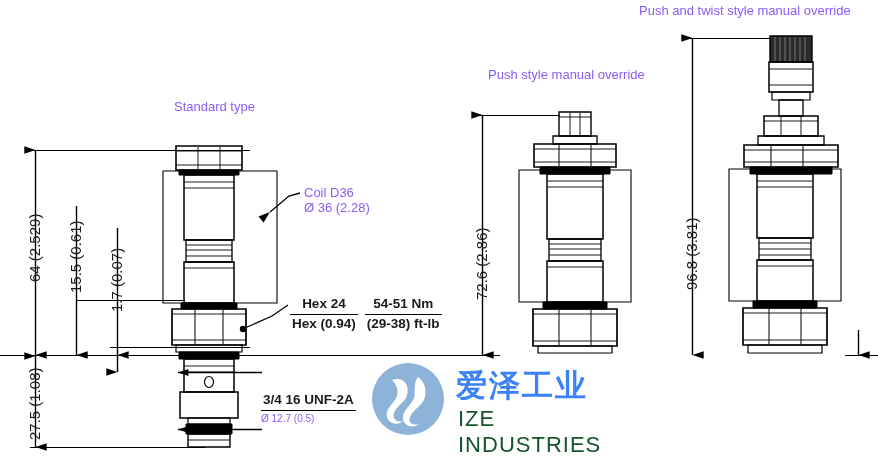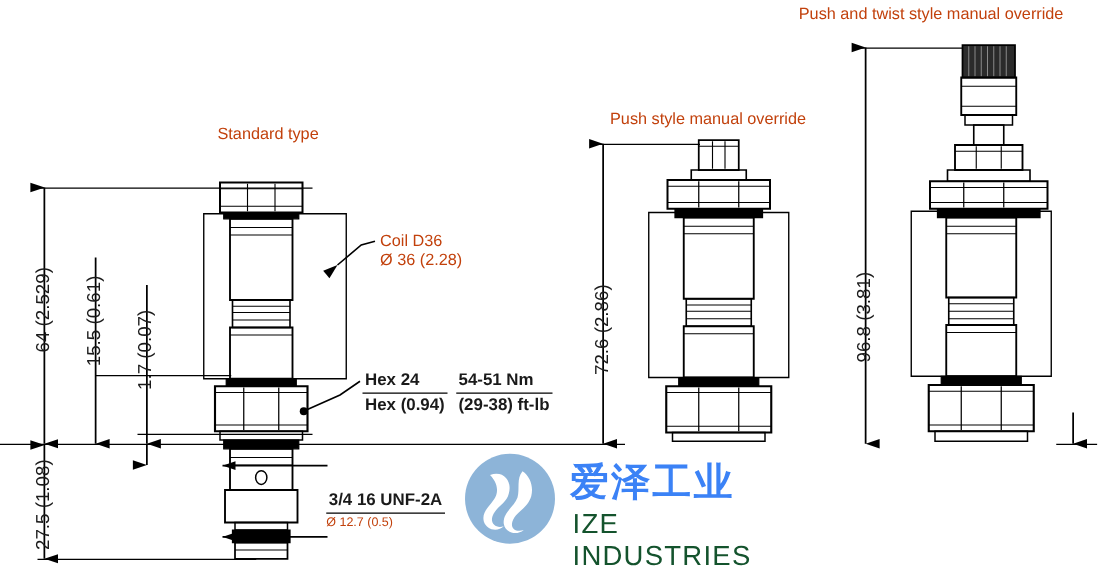--- a/index.html
+++ b/index.html
@@ -12,21 +12,21 @@
     width: 878px;
     height: 460px;
     background: #ffffff;
     overflow: hidden;
     font-family: "Liberation Sans", sans-serif;
     color: #1a1a1a;
   }
   .lbl {
     position: absolute;
     font-size: 13px;
-    color: #c2410c;
+    color: #8b5cf6;
     white-space: nowrap;
     line-height: 1.15;
   }
   .vert {
     position: absolute;
     font-size: 15px;
     white-space: nowrap;
     transform-origin: 0 0;
     transform: rotate(-90deg);
   }
@@ -43,21 +43,21 @@
     padding: 0 2px 1px 2px;
   }
   .frac .den {
     display: block;
     padding: 1px 2px 0 2px;
   }
   .frac.two-col {
     display: flex;
     gap: 7px;
   }
-  .frac.two-col > div { display: block; }
+  .frac.two-col > div { display: block; text-align: center; }
   svg.draw {
     position: absolute;
     left: 0;
     top: 0;
     width: 878px;
     height: 460px;
   }
   
   #watermark {
     position: absolute;
@@ -291,21 +291,21 @@
       <line x1="743" y1="340" x2="827" y2="340" stroke-width="0.9"></line>
       <line x1="769" y1="309" x2="769" y2="344" stroke-width="1"></line>
       <line x1="801" y1="309" x2="801" y2="344" stroke-width="1"></line>
       <path d="M748,345 L822,345 L822,353 L748,353 Z" stroke-width="1.2"></path>
 
     </g>
   </svg>
 
   <div class="lbl" style="left:174px; top:100px;">Standard type</div>
 
-  <div class="lbl" style="left:488px; top:88px;">Push style manual override</div>
+  <div class="lbl" style="left:488px; top:68px;">Push style manual override</div>
 
   <div class="lbl" style="left:639px; top:4px;">Push and twist style manual override</div>
 
   <div class="vert" style="left:26px; top:282px;">64 (2.529)</div>
 
   <div class="vert" style="left:67px; top:293px;">15.5 (0.61)</div>
 
   <div class="vert" style="left:108px; top:312px;">1.7 (0.07)</div>
 
   <div class="vert" style="left:26px; top:440px;">27.5 (1.08)</div>

